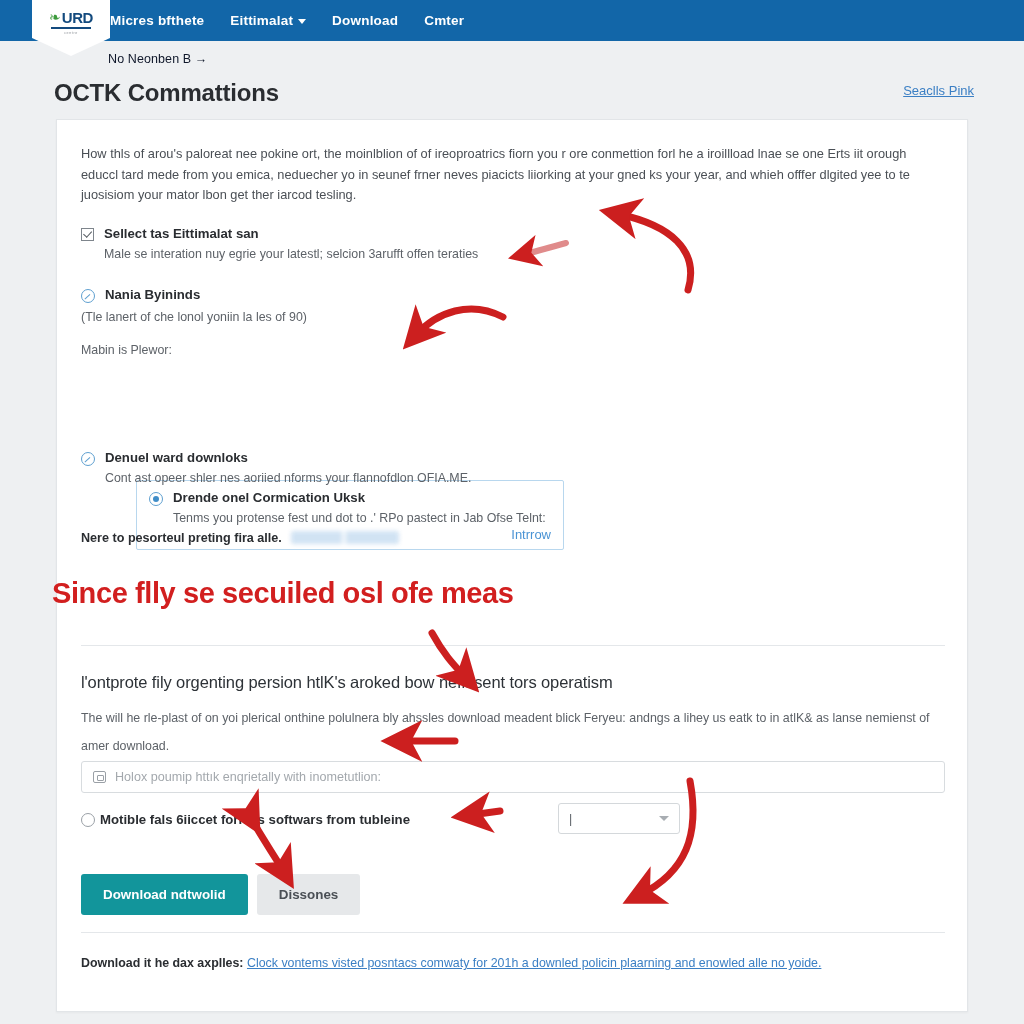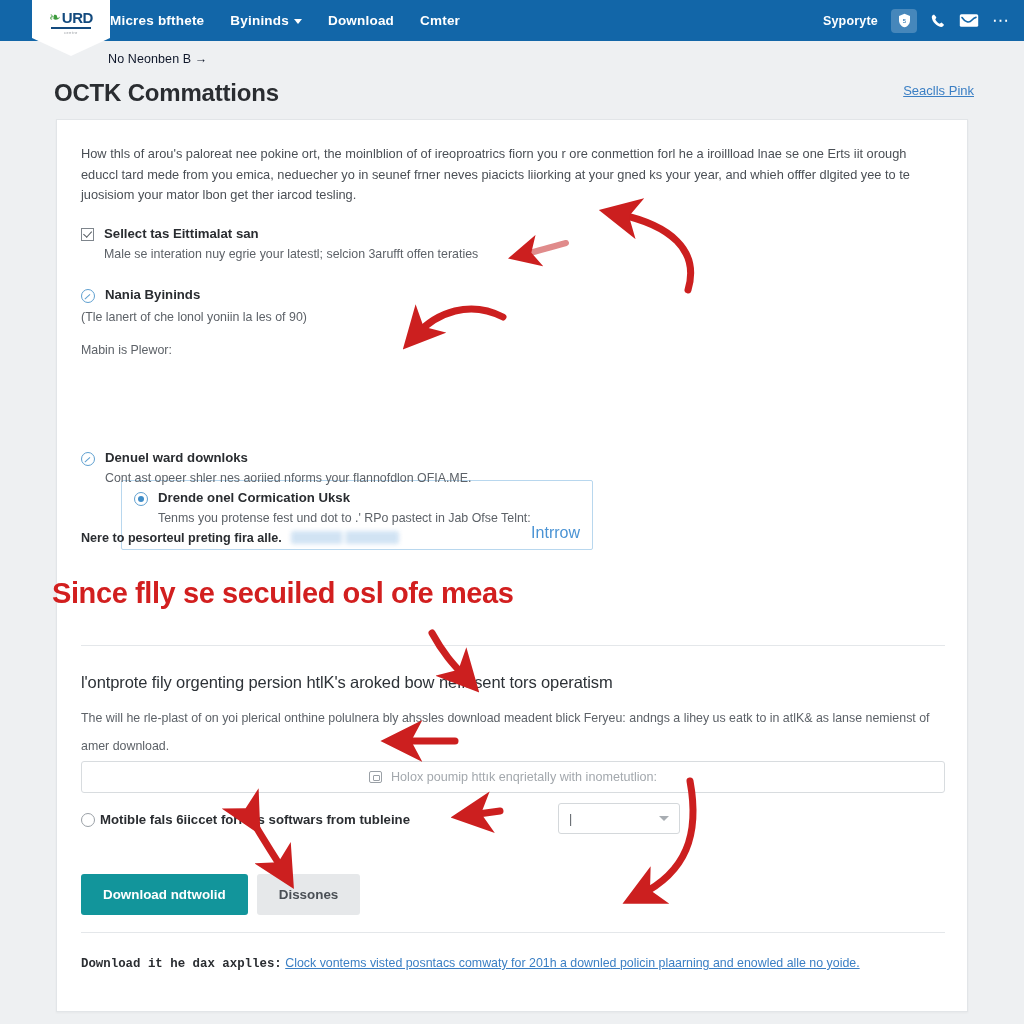--- a/index.html
+++ b/index.html
@@ -88,47 +88,47 @@
     content:"";position:absolute;left:3px;top:3px;width:6px;height:6px;border-radius:50%;
     background:#3f8dc8;
   }
   .radio.slash:after{
     content:"";position:absolute;left:2.4px;top:5.6px;width:7.4px;height:1.4px;
     background:#5e9fd0;transform:rotate(-42deg);
   }
   .note-line{position:absolute;font-size:12.4px;color:#5d6268;}
   
   .sel-box{
-    position:absolute;left:64px;top:360px;width:472px;height:70px;
+    position:absolute;left:79px;top:360px;width:428px;height:70px;
     border:1px solid #b8d7ee;background:#ffffff;box-sizing:border-box;
     border-radius:2px;
   }
   .sel-box .inner{padding:9px 12px;}
   .sel-link{
-    position:absolute;right:12px;bottom:7px;font-size:16px;color:#4a93d4;cursor:pointer;
+    position:absolute;right:12px;bottom:7px;font-size:13px;color:#4a93d4;cursor:pointer;
   }
   
   .redact{
     display:inline-block;width:108px;height:13px;vertical-align:-2px;margin-left:6px;
     background:linear-gradient(90deg,#cfe2f3 0%,#cfe2f3 46%,#ffffff 49%,#cfe2f3 52%,#cfe2f3 100%);
     filter:blur(2.2px);opacity:.95;border-radius:2px;
   }
   
   .divider{position:absolute;left:24px;width:864px;height:1px;background:#e4e7ea;}
   
   .sec-title{
     position:absolute;left:24px;top:553px;font-size:16.5px;color:#2d3237;letter-spacing:-.1px;
   }
   .sec-desc{
     position:absolute;left:24px;top:584px;width:866px;font-size:12.4px;line-height:28px;color:#5d6268;
   }
   .textfield{
     position:absolute;left:24px;top:641px;width:864px;height:32px;
     border:1px solid #d8dcdf;border-radius:3px;background:#fff;box-sizing:border-box;
-    display:flex;align-items:center;gap:9px;padding:0 11px;cursor:text;justify-content:center;
+    display:flex;align-items:center;gap:9px;padding:0 11px;cursor:text;
   }
   .tf-ico{
     width:13px;height:12px;border:1.3px solid #9aa0a6;border-radius:2px;box-sizing:border-box;
     position:relative;flex:none;
   }
   .tf-ico:after{
     content:"";position:absolute;left:2.6px;top:2.6px;width:5.2px;height:4.4px;
     border:1.2px solid #9aa0a6;border-radius:1px;
   }
   .tf-ph{font-size:12.6px;color:#a3a8ad;}
@@ -153,70 +153,49 @@
     height:41px;padding:17px 22px;background:#12959b;color:#fff;font-size:13.4px;font-weight:bold;
     border:none;border-radius:3px;display:flex;align-items:center;cursor:pointer;
   }
   .btn-secondary{
     height:41px;padding:0 22px;background:#e6e8ea;color:#4a4f55;font-size:13.4px;font-weight:bold;
     border:none;border-radius:3px;display:flex;align-items:center;cursor:pointer;
   }
   .footer{
     position:absolute;left:24px;top:831px;width:780px;font-size:12.4px;line-height:25px;color:#2a2d31;
   }
-  .footer b{font-weight:bold;font-family:Liberation Mono, monospace;}
+  .footer b{font-weight:bold;}
   .footer a{color:#3b7fc4;text-decoration:underline;cursor:pointer;}
   
   .anno-head{
     position:absolute;left:52px;top:577px;font-size:29px;font-weight:bold;color:#d21f1f;
     letter-spacing:-.4px;z-index:15;
   }
   .arrows{position:absolute;left:0;top:0;width:1024px;height:1024px;z-index:14;pointer-events:none;}
 </style>
 </head>
 <body>
 
 <div class="navbar">
   <div class="nav-left">
     <div class="nav-link">
       <span>Micres bfthete</span>
     </div>
     <div class="nav-link">
-      <span>Byininds</span>
+      <span>Eittimalat</span>
       <span class="caret-down"></span>
     </div>
     <div class="nav-link">
       <span>Download</span>
     </div>
     <div class="nav-link">
       <span>Cmter</span>
     </div>
   </div>
 
-  <div class="nav-right">
-    <span class="nav-user">Syporyte</span>
-    <span class="icon-badge">
-      <svg width="13" height="15" viewBox="0 0 13 15" aria-hidden="true">
-        <path d="M6.5 0.7 L12 3 V7.4 C12 10.8 9.6 13.3 6.5 14.3 C3.4 13.3 1 10.8 1 7.4 V3 Z" fill="#ffffff"></path>
-        <text x="6.5" y="10" font-size="6" fill="#1266a8" text-anchor="middle" font-family="Liberation Sans, sans-serif">5</text>
-      </svg>
-    </span>
-    <span class="nav-ico">
-      <svg width="16" height="16" viewBox="0 0 16 16" aria-hidden="true">
-        <path d="M4 1.6 C2.7 1.9 1.6 3.2 1.8 4.5 C2.3 8.8 6.6 13.3 11 13.9 C12.3 14.1 13.7 13 14 11.7 L11.6 9.6 L9.5 10.7 C7.9 9.8 6.2 8.1 5.3 6.4 L6.4 4.3 Z" fill="#ffffff"></path>
-      </svg>
-    </span>
-    <span class="nav-ico">
-      <svg width="20" height="15" viewBox="0 0 20 15" aria-hidden="true">
-        <rect x="0.8" y="1.2" width="18.4" height="12.6" rx="1.6" fill="#ffffff"></rect>
-        <path d="M3 4.5 C6 9 10 10.5 13 7 C14.5 5.2 15.5 4.6 17 4.4" stroke="#1266a8" stroke-width="1.6" fill="none" stroke-linecap="round"></path>
-      </svg>
-    </span>
-    <span class="dots">⋯</span>
-  </div>
 </div>
 
 <div class="logo-badge">
   <div class="logo-row">
     <span class="logo-leaf">❧</span>
     <span class="logo-word">URD</span>
   </div>
   <div class="logo-bar"></div>
   <div class="logo-sub">centre</div>
 </div>

